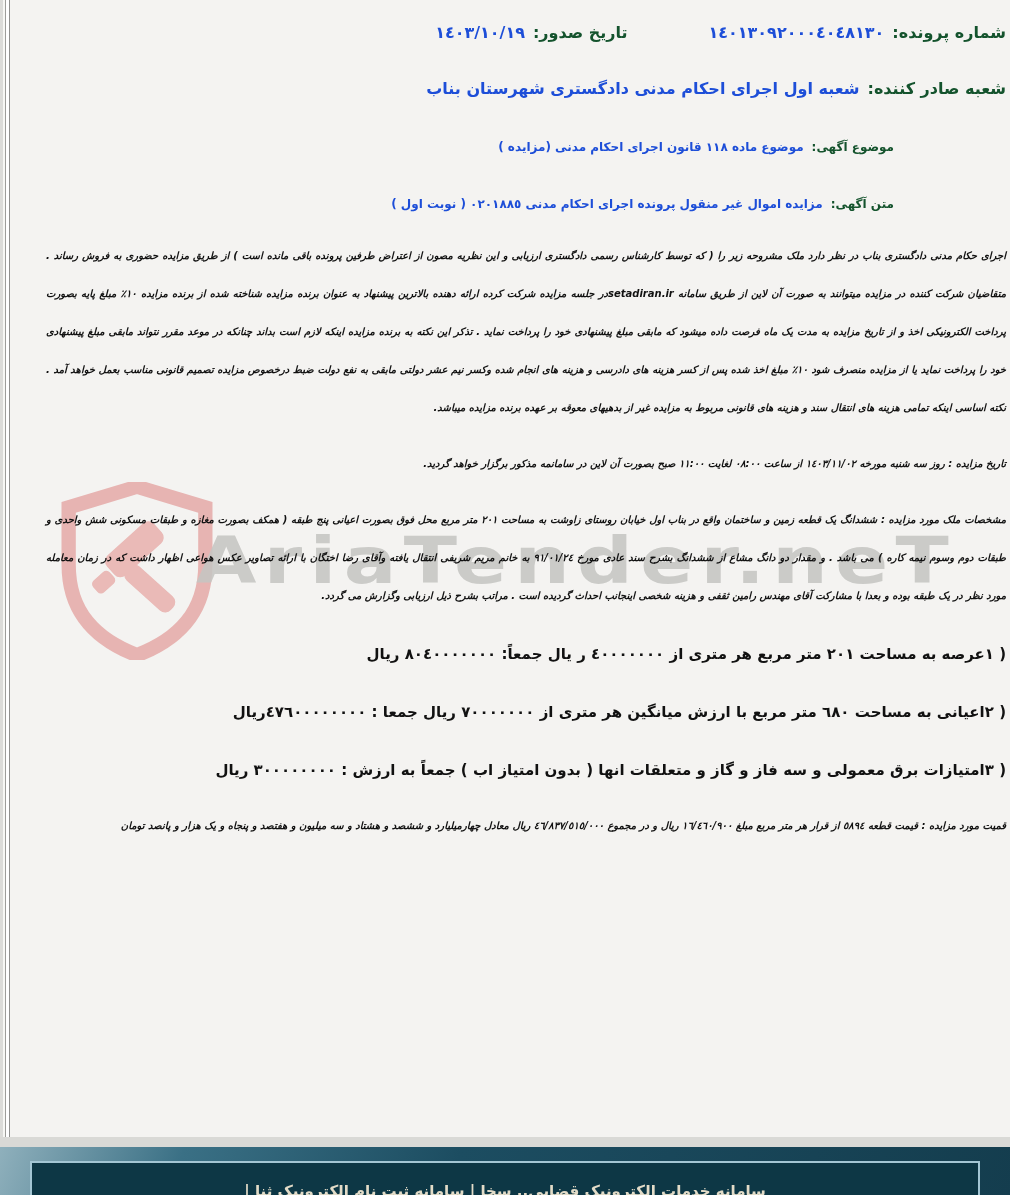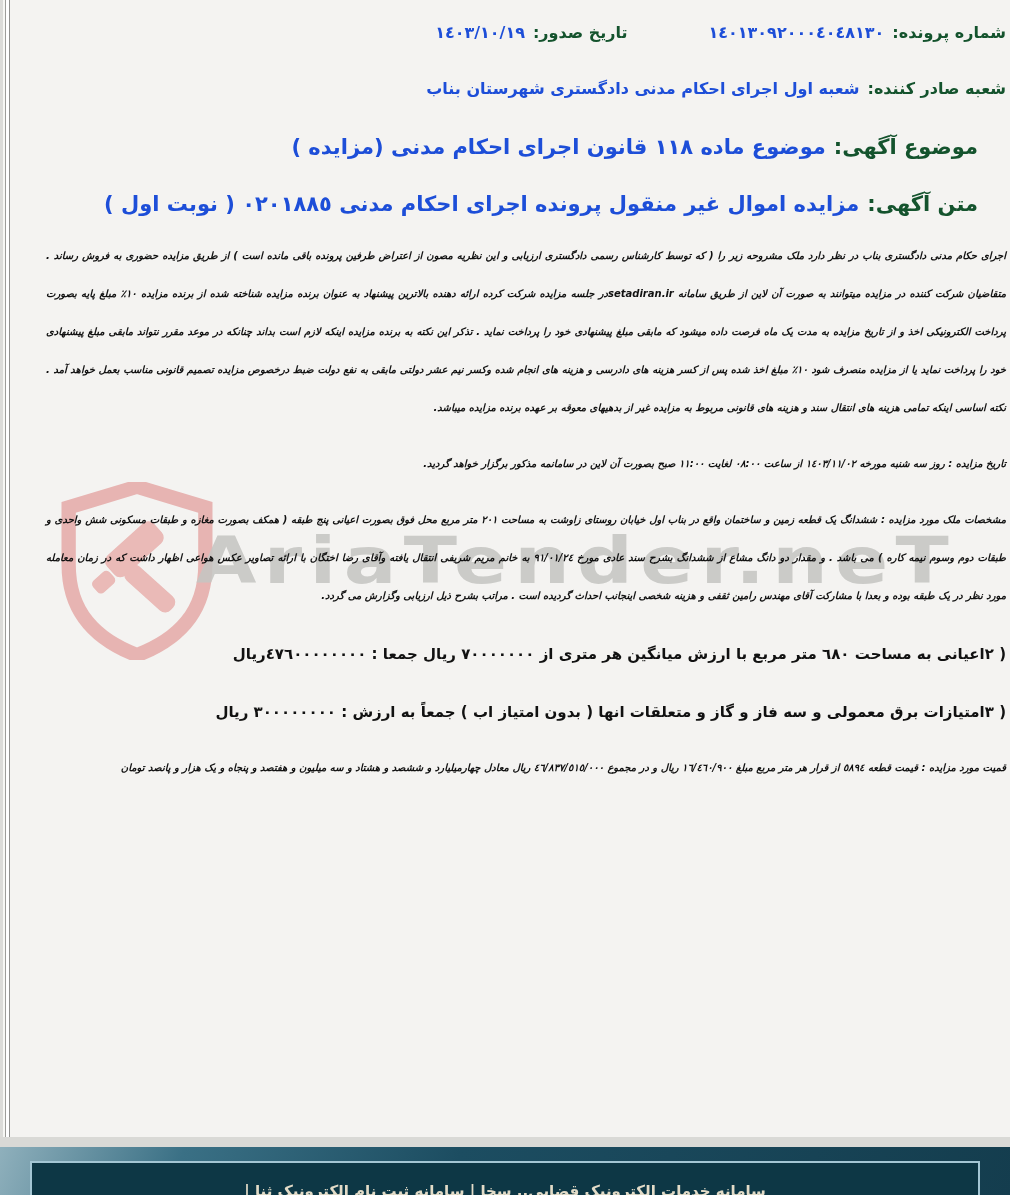--- a/index.html
+++ b/index.html
@@ -37,21 +37,21 @@
   .lbl{color:#14532d;}
   .val{color:#1d4ed8;}
 
   .hdr-grid{
     display:grid;grid-template-columns:38% 62%;
     padding:18px 4px 0 0;row-gap:26px;
     font-size:16px;line-height:30px;white-space:nowrap;
   }
   .hdr-cell .lbl{margin-left:8px;}
 
-  .row{font-size:21px;line-height:30px;padding-right:32px;white-space:nowrap;}
+  .row{font-size:12px;line-height:30px;padding-right:116px;white-space:nowrap;}
   .row .lbl{margin-left:8px;}
   .row-subject{margin-top:28px;}
   .row-body{margin-top:27px;}
 
   .para{
     margin:18px 0 0;padding:0 4px 0 36px;
     font-size:10px;line-height:38px;
     text-align:justify;
     font-style:italic;
   }
@@ -119,20 +119,21 @@
       <div class="row row-body">
         <span class="lbl">متن آگهی:</span><span class="val">مزایده اموال غیر منقول پرونده اجرای احکام مدنی ٠٢٠١٨٨٥ ( نوبت اول )</span>
       </div>
 
       <p class="para">اجرای حکام مدنی دادگستری بناب در نظر دارد ملک مشروحه زیر را ( که توسط کارشناس رسمی دادگستری ارزیابی و این نظریه مصون از اعتراض طرفین پرونده باقی مانده است ) از طریق مزایده حضوری به فروش رساند . متقاضیان شرکت کننده در مزایده میتوانند به صورت آن لاین از طریق سامانه setadiran.irدر جلسه مزایده شرکت کرده ارائه دهنده بالاترین پیشنهاد به عنوان برنده مزایده شناخته شده از برنده مزایده ١٠٪ مبلغ پایه بصورت پرداخت الکترونیکی اخذ و از تاریخ مزایده به مدت یک ماه فرصت داده میشود که مابقی مبلغ پیشنهادی خود را پرداخت نماید . تذکر این نکته به برنده مزایده اینکه لازم است بداند چنانکه در موعد مقرر نتواند مابقی مبلغ پیشنهادی خود را پرداخت نماید یا از مزایده منصرف شود ١٠٪ مبلغ اخذ شده پس از کسر هزینه های دادرسی و هزینه های انجام شده وکسر نیم عشر دولتی مابقی به نفع دولت ضبط درخصوص مزایده تصمیم قانونی مناسب بعمل خواهد آمد . نکته اساسی اینکه تمامی هزینه های انتقال سند و هزینه های قانونی مربوط به مزایده غیر از بدهیهای معوقه بر عهده برنده مزایده میباشد.</p>
 
       <p class="para">تاریخ مزایده : روز سه شنبه مورخه ١٤٠٣/١١/٠٢ از ساعت ٠٨:٠٠ لغایت ١١:٠٠ صبح بصورت آن لاین در سامانمه مذکور برگزار خواهد گردید.</p>
 
       <p class="para">مشخصات ملک مورد مزایده : ششدانگ یک قطعه زمین و ساختمان واقع در بناب اول خیابان روستای زاوشت به مساحت ٢٠١ متر مربع  محل فوق بصورت اعیانی پنج طبقه ( همکف بصورت مغازه و طبقات مسکونی شش واحدی و طبقات دوم وسوم نیمه کاره ) می باشد . و مقدار دو دانگ مشاع از ششدانگ بشرح سند عادی مورخ ٩١/٠١/٢٤ به خانم  مریم شریفی انتقال یافته وآقای رضا اختگان با ارائه تصاویر عکس هواعی اظهار داشت که در زمان معامله مورد نظر در یک طبقه بوده و بعدا  با مشارکت آقای مهندس رامین ثقفی و هزینه شخصی اینجانب احداث گردیده است . مراتب بشرح ذیل ارزیابی وگزارش می گردد.</p>
 
+      <p class="plain">( ١عرصه به مساحت ٢٠١ متر مربع هر متری از  ٤٠٠٠٠٠٠٠ ر یال جمعاً:  ٨٠٤٠٠٠٠٠٠٠ ریال</p>
       <p class="plain">( ٢اعیانی به مساحت ٦٨٠ متر مربع با ارزش میانگین هر متری از ٧٠٠٠٠٠٠٠ ریال جمعا : ٤٧٦٠٠٠٠٠٠٠٠ریال</p>
       <p class="plain">( ٣امتیازات برق معمولی و سه فاز و گاز و متعلقات انها ( بدون امتیاز اب ) جمعاً به ارزش  :  ٣٠٠٠٠٠٠٠٠ ریال</p>
 
       <p class="para">قمیت مورد مزایده : قیمت قطعه ٥٨٩٤ از قرار هر متر مربع مبلغ ١٦/٤٦٠/٩٠٠ ریال و در مجموع ٤٦/٨٣٧/٥١٥/٠٠٠ ریال معادل چهارمیلیارد و ششصد و هشتاد و سه میلیون و هفتصد و پنجاه و یک هزار و پانصد تومان</p>
 
     </div>
   </div>
 
   <div class="gap-band"></div>
 

